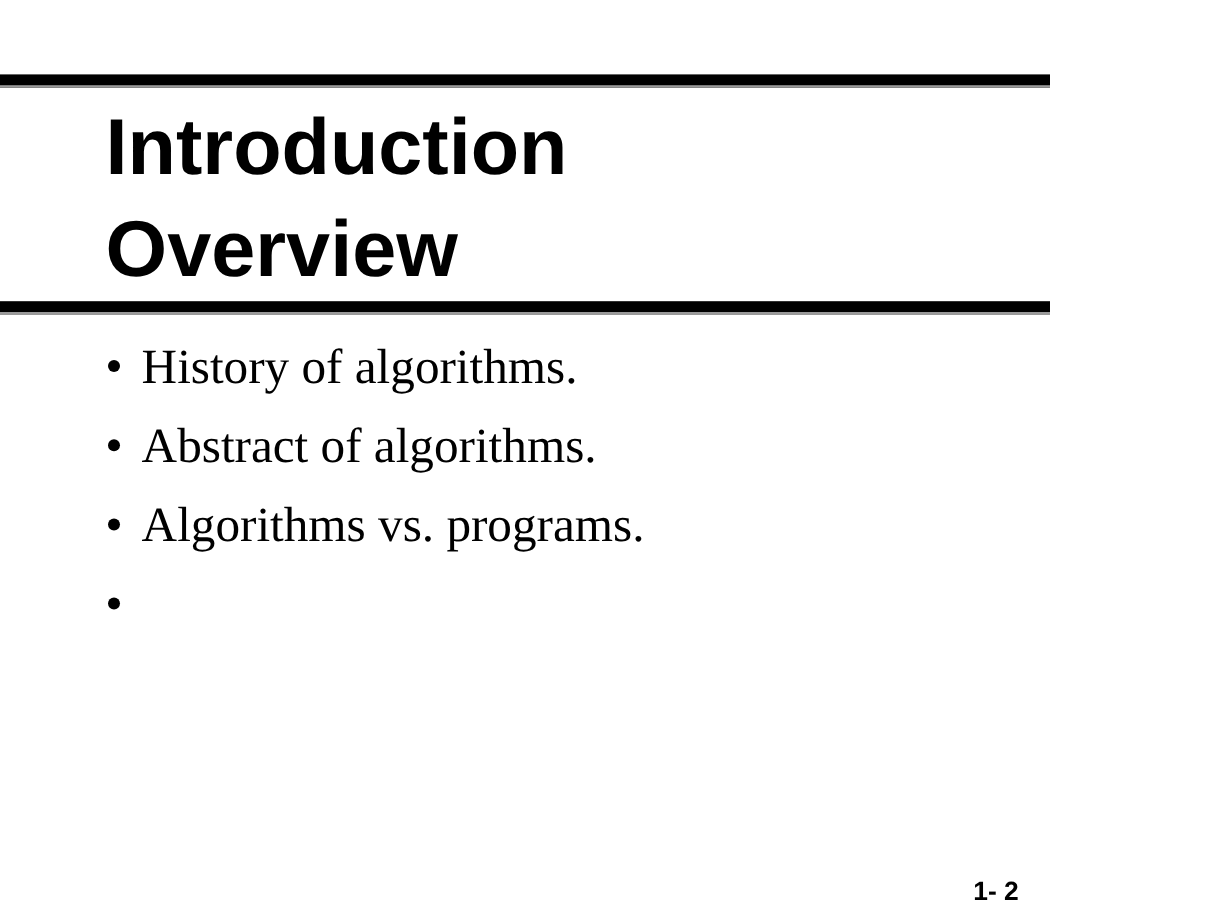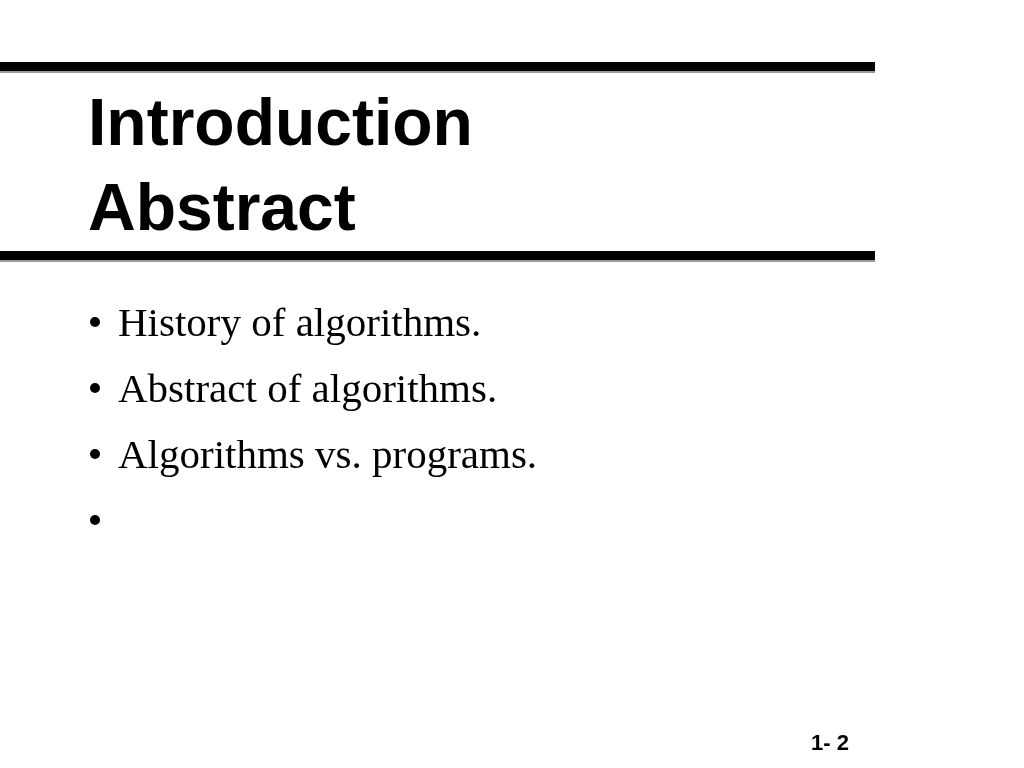--- a/index.html
+++ b/index.html
@@ -39,21 +39,21 @@
     font-weight: bold;
     font-size: 66px;
     line-height: 85px;
     letter-spacing: 0px;
     color: var(--fg, #000000);
     white-space: nowrap;
   }
   .bullets {
     position: absolute;
     left: 88px;
-    top: 289px;
+    top: 272px;
     margin: 0;
     padding: 0;
     list-style: none;
     width: 880px;
   }
   .bullet-item {
     position: relative;
     height: 66px;
     line-height: 66px;
     padding-left: 30px;
@@ -84,21 +84,21 @@
 </style>
 </head>
 <body>
 
 <div class="slide" style="--bg: #ffffff; --fg: #000000; --bar: #000000;">
 
   <div class="rule rule-top"></div>
 
   <h1 class="title">
     <span>Introduction</span><br>
-    <span>Abstract</span>
+    <span>Overview</span>
   </h1>
 
   <div class="rule rule-bottom"></div>
 
   <ul class="bullets">
       <li class="bullet-item"><span class="bullet-dot"></span><span>History of algorithms.</span></li>
       <li class="bullet-item"><span class="bullet-dot"></span><span>Abstract of algorithms.</span></li>
       <li class="bullet-item"><span class="bullet-dot"></span><span>Algorithms vs. programs.</span></li>
       <li class="bullet-item"><span class="bullet-dot"></span></li>
     </ul>

